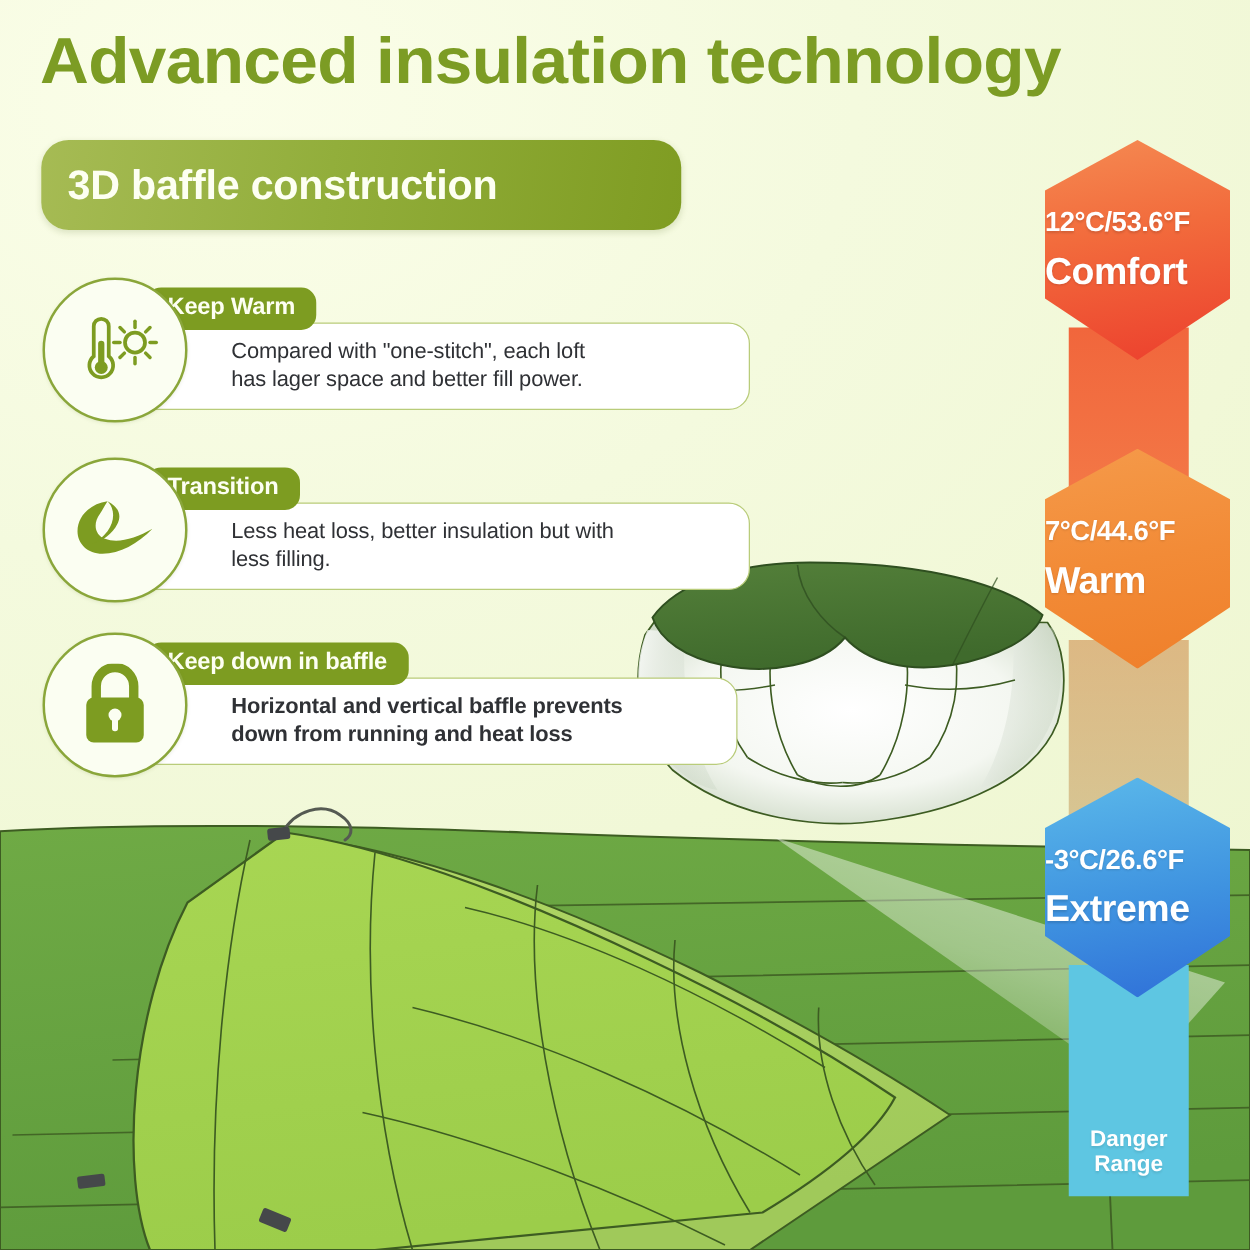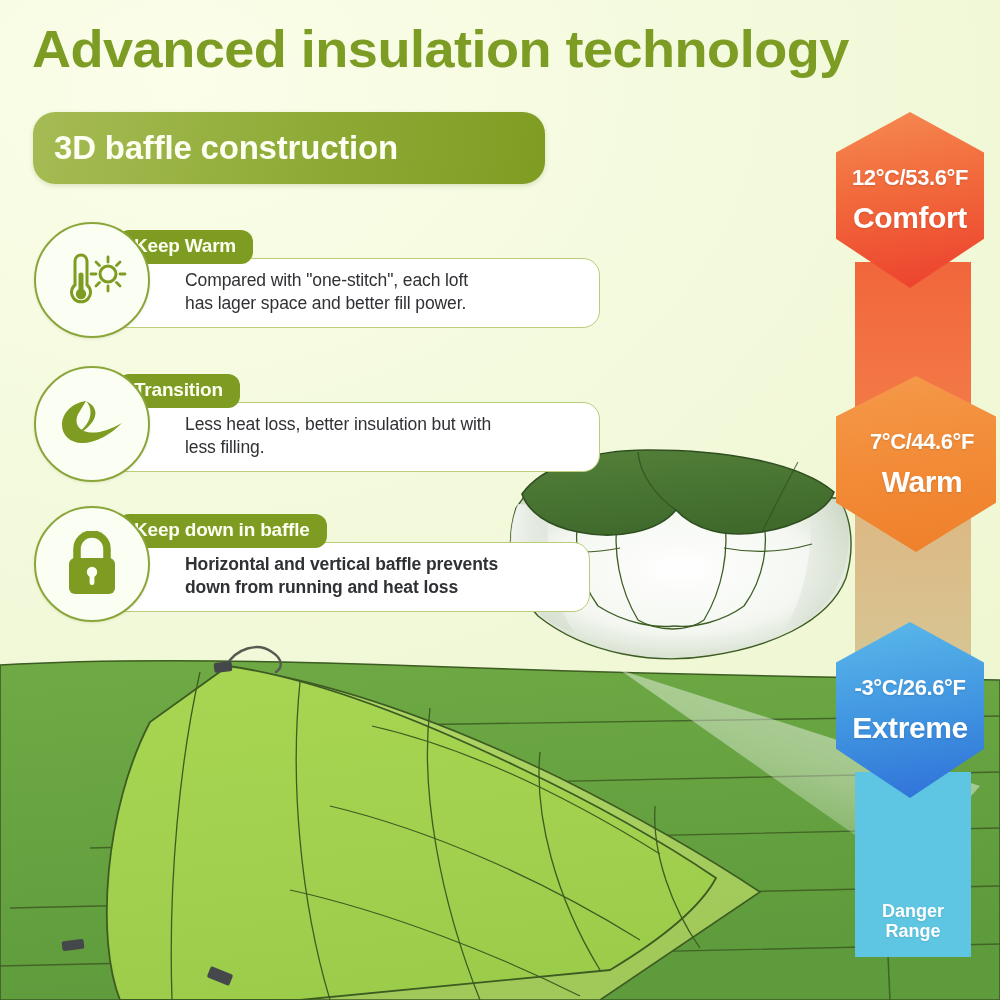--- a/index.html
+++ b/index.html
@@ -71,41 +71,41 @@
     position:absolute;left:0;top:0;width:112px;height:112px;
     border-radius:50%;background:#fbfef2;border:2px solid #8aa63a;
     z-index:4;display:flex;align-items:center;justify-content:center;
     box-shadow:0 1px 3px rgba(110,130,60,.15);
   }
   .f-circle svg{display:block;}
 
   
   .tempcol{position:absolute;left:836px;top:112px;width:148px;height:728px;}
   .bar{
-    position:absolute;left:19px;width:116px;
+    position:absolute;left:19px;width:96px;
     display:flex;align-items:flex-end;justify-content:center;
     box-sizing:border-box;padding-bottom:16px;
   }
   .bar-label{
     color:#ffffff;font-size:18px;font-weight:bold;text-align:center;
     line-height:1.12;white-space:pre-line;
     text-shadow:0 1px 2px rgba(0,0,0,.10);
   }
   .bar-comfort{top:150px;height:200px;background:linear-gradient(180deg,#f1663c 0%,#f4804b 100%);}
   .bar-transition{top:400px;height:215px;background:linear-gradient(180deg,rgba(213,160,100,.72) 0%,rgba(196,176,118,.62) 100%);}
   .bar-danger{top:660px;height:185px;background:#5ec6e2;}
 
   .hex{
     position:absolute;left:0;width:148px;height:176px;
     clip-path:polygon(50% 0%,100% 23%,100% 72%,50% 100%,0% 72%,0% 23%);
-    display:flex;flex-direction:column;align-items:center;justify-content:center;
+    display:flex;flex-direction:column;justify-content:center;
     box-shadow:0 3px 8px rgba(0,0,0,.10);
   }
   .hex-comfort{top:0;background:linear-gradient(170deg,#f58a52 0%,#f26b3c 42%,#ec3f2d 100%);}
-  .hex-limit{top:264px;background:linear-gradient(170deg,#f59a4a 0%,#f28b37 50%,#ef7f2a 100%);padding-left:12px;}
+  .hex-limit{top:247px;background:linear-gradient(170deg,#f59a4a 0%,#f28b37 50%,#ef7f2a 100%);}
   .hex-extreme{top:510px;background:linear-gradient(170deg,#5bb9ea 0%,#3f93e0 55%,#2f6fd8 100%);}
   .hex-temp{
     color:#ffffff;font-size:22px;font-weight:bold;white-space:nowrap;
     letter-spacing:-.4px;line-height:1.05;
     text-shadow:0 1px 2px rgba(0,0,0,.14);
   }
   .hex-name{
     color:#ffffff;font-size:30px;font-weight:bold;white-space:nowrap;
     letter-spacing:-.4px;line-height:1.06;margin-top:13px;
     text-shadow:0 1px 2px rgba(0,0,0,.14);

